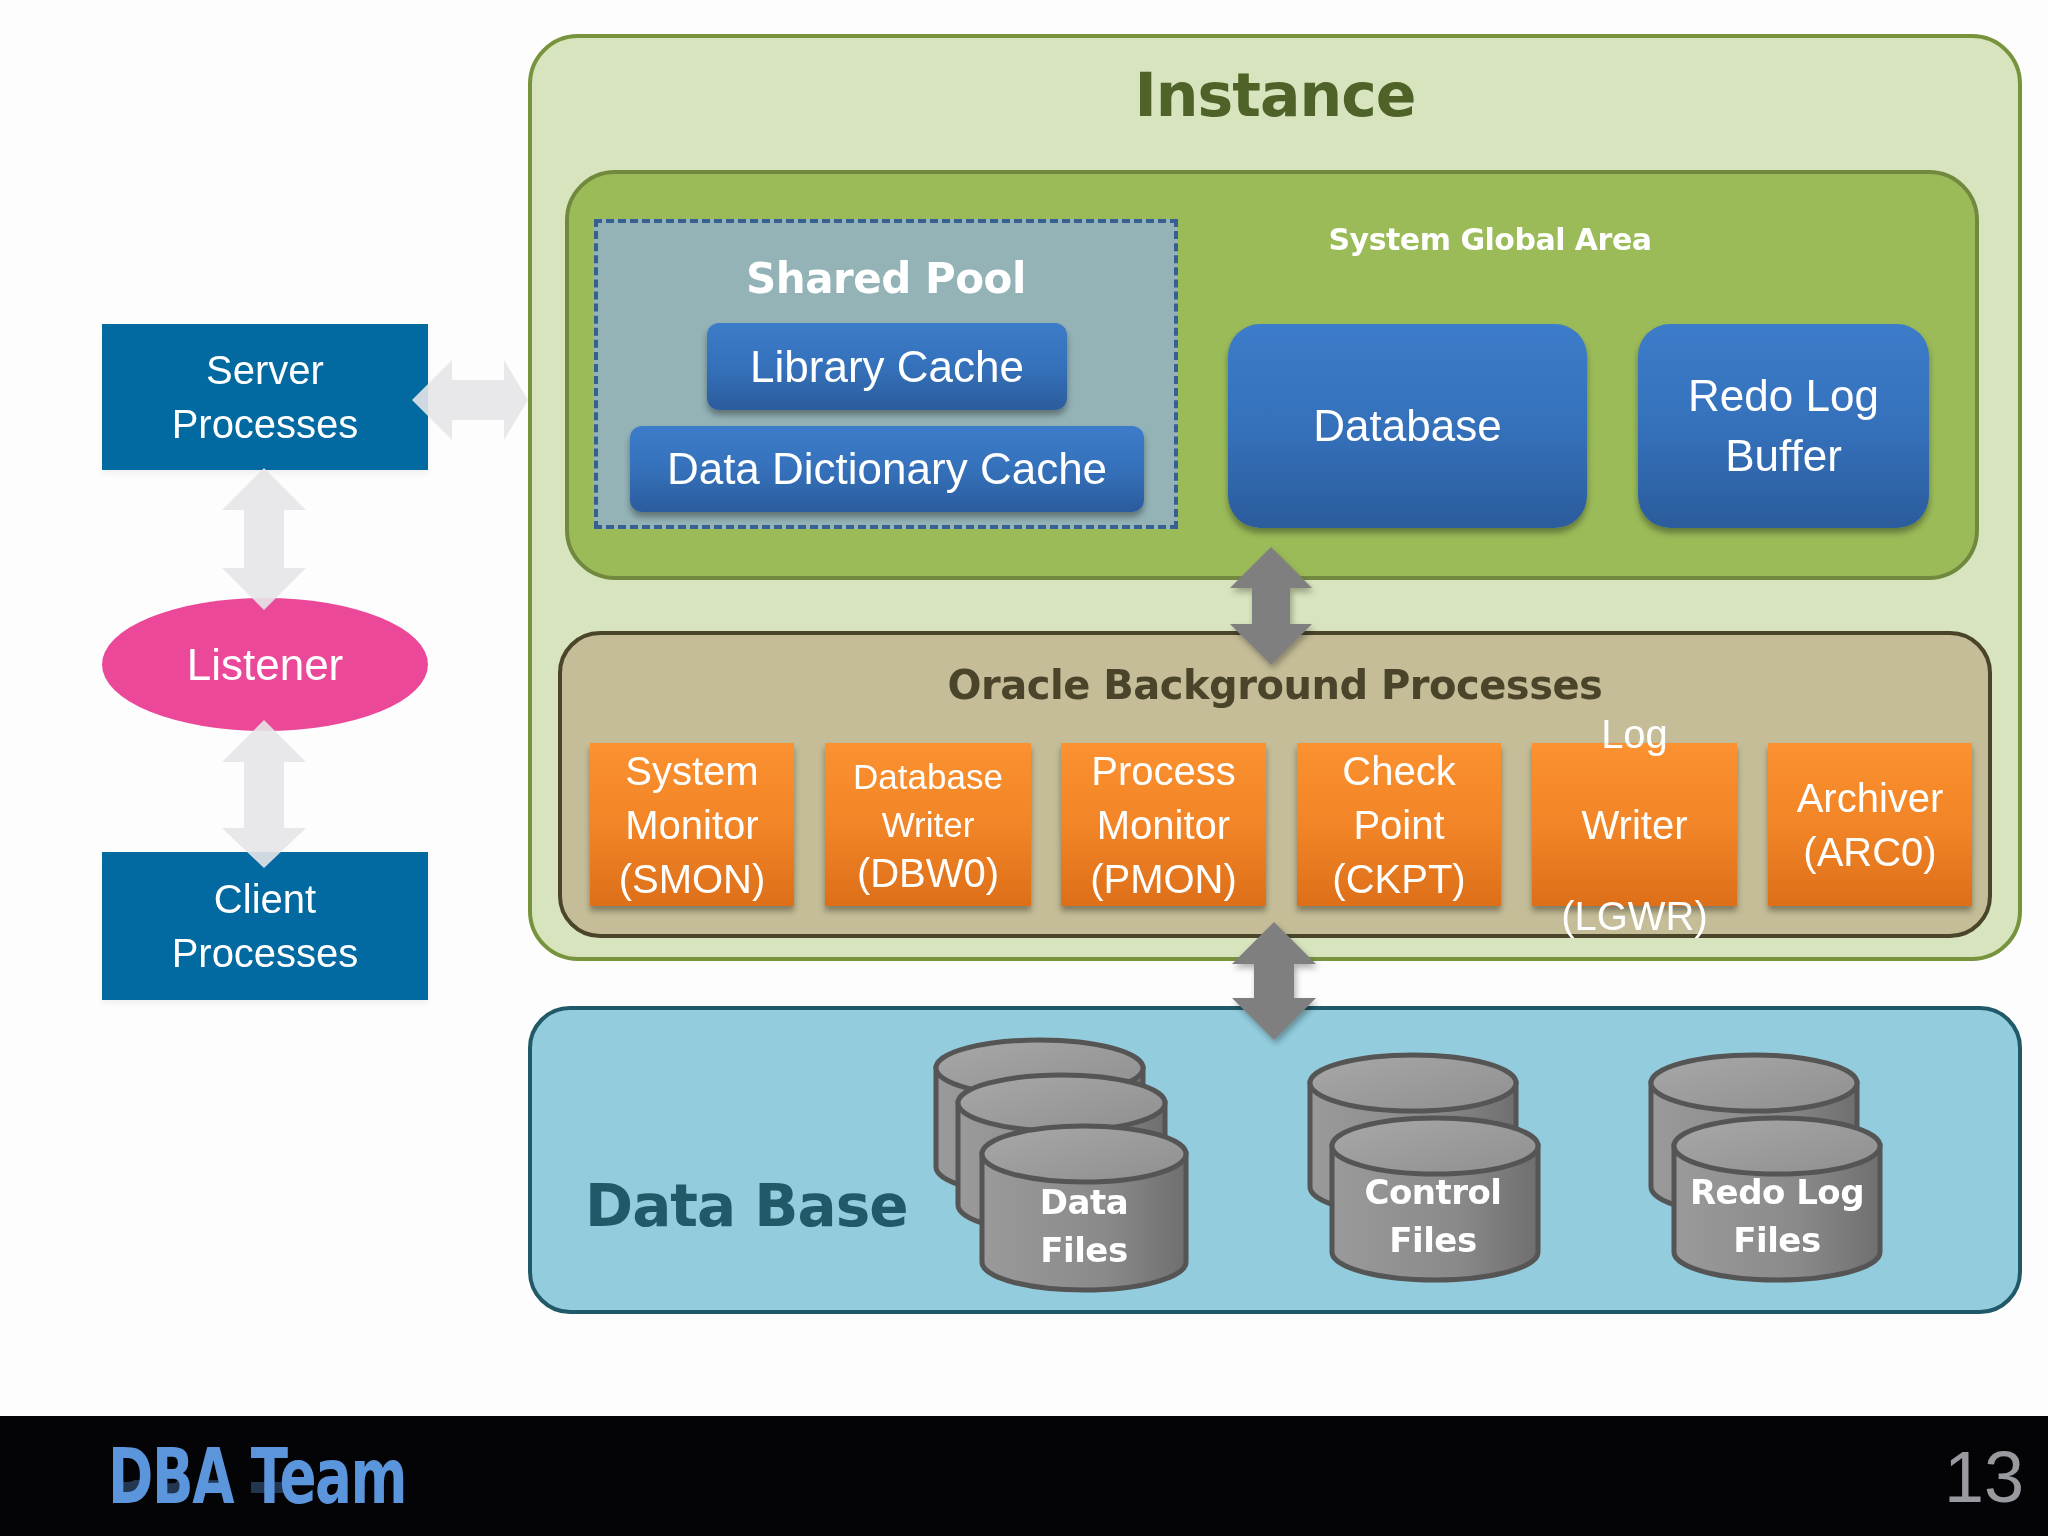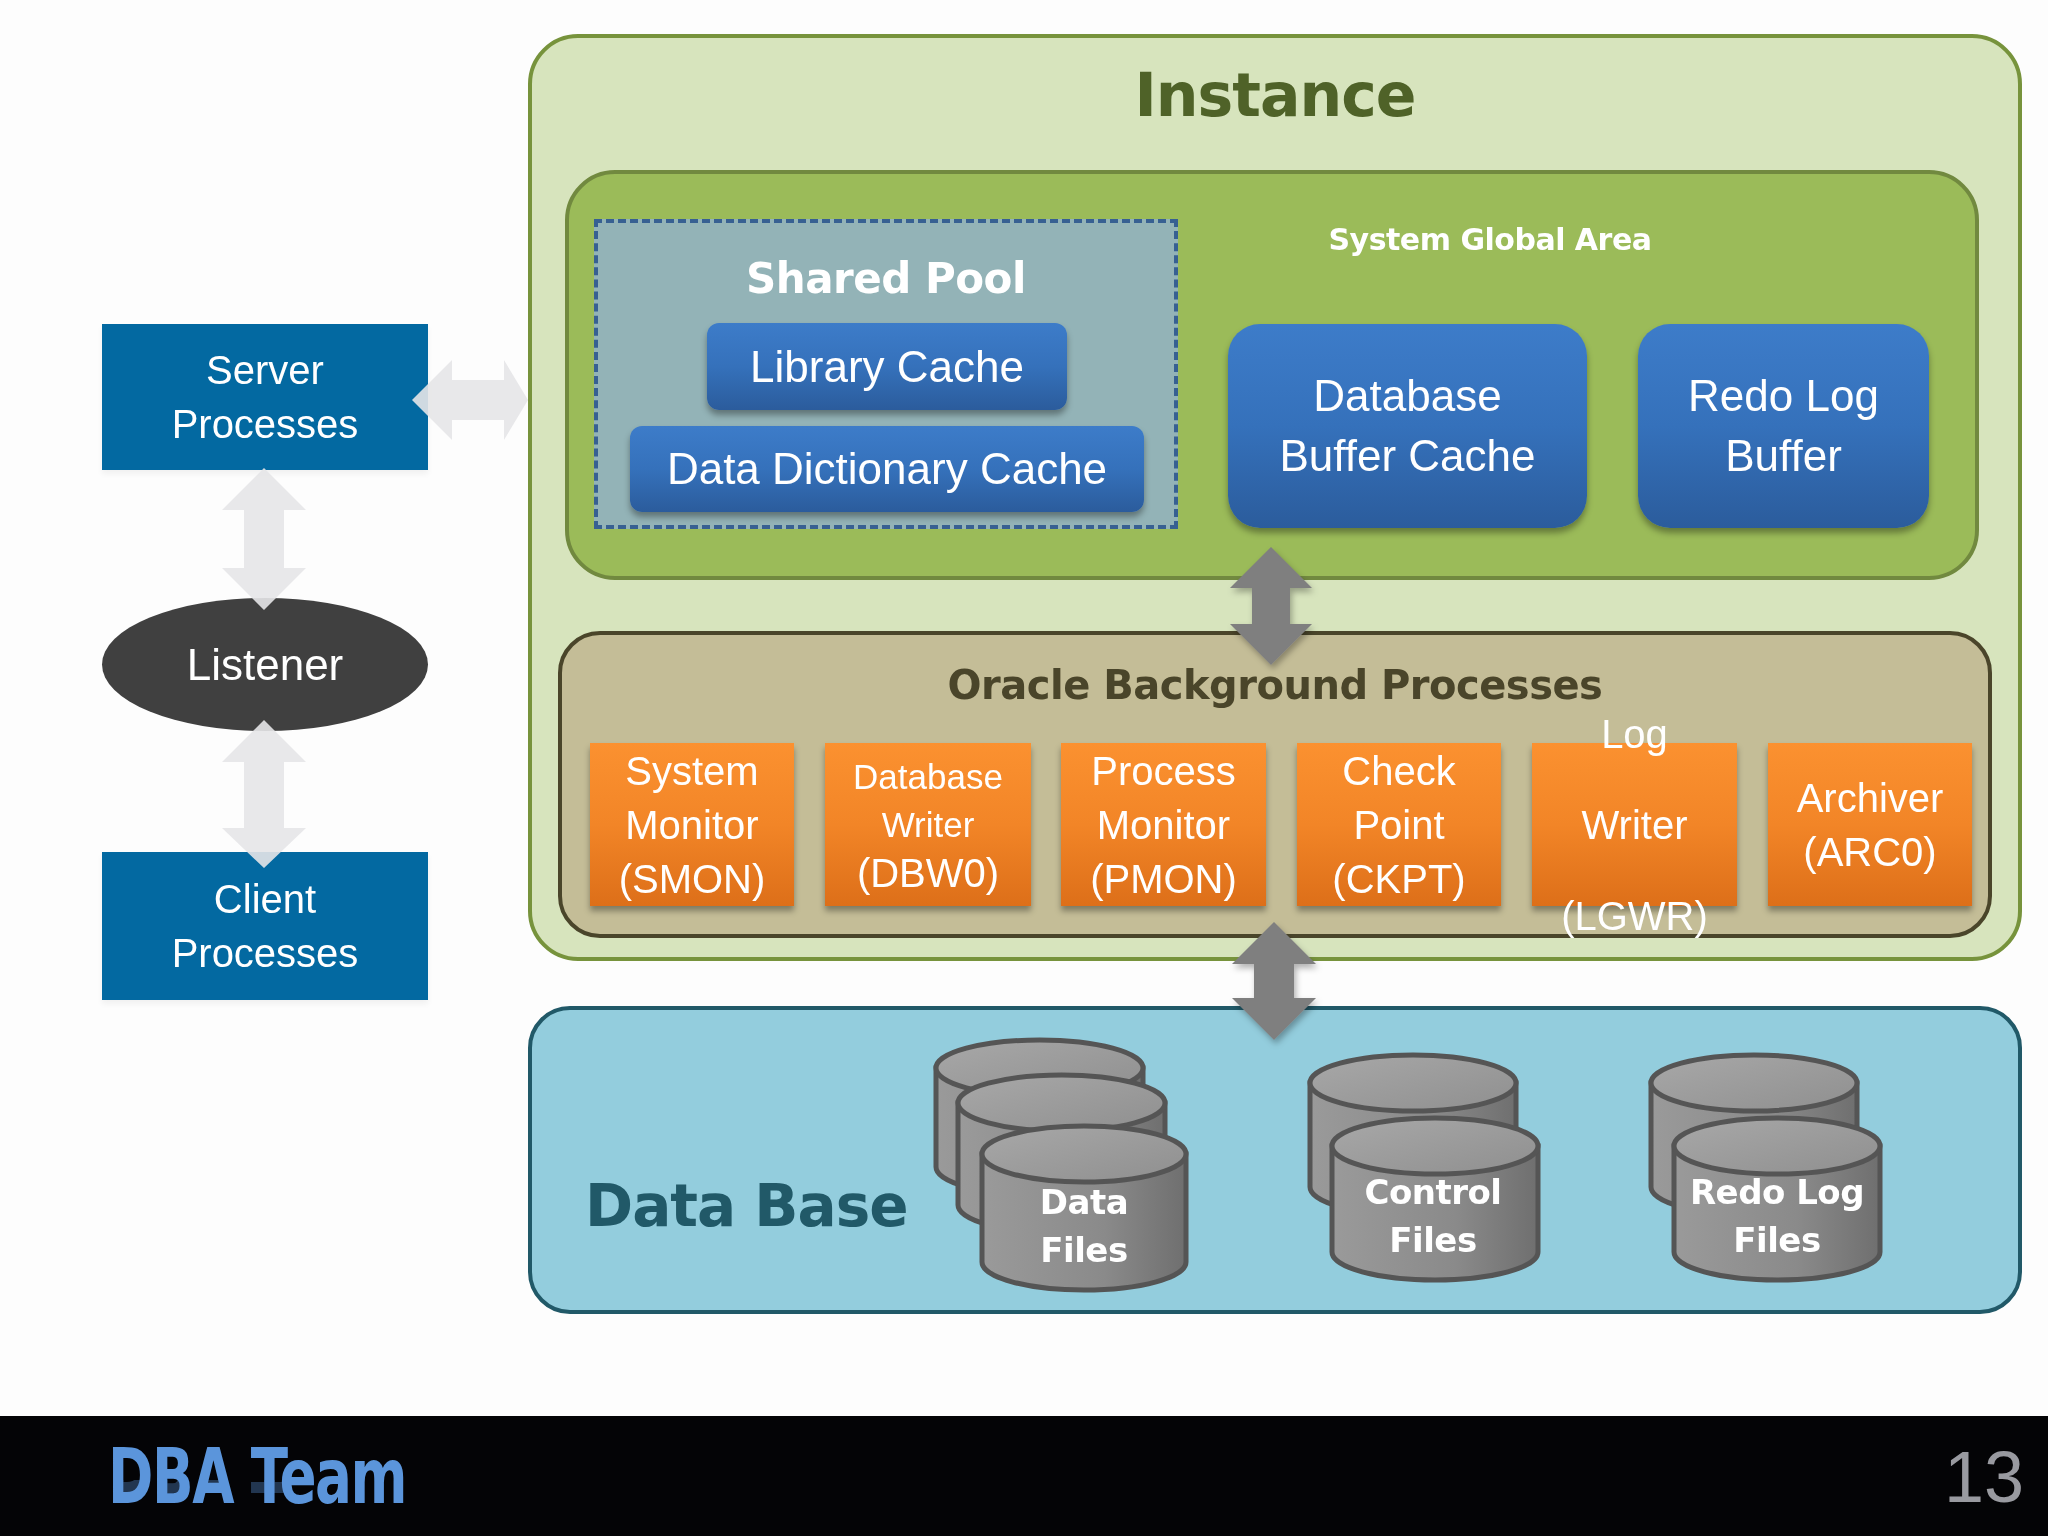--- a/index.html
+++ b/index.html
@@ -2,21 +2,21 @@
 <html><head>
 <meta charset="utf-8">
 <style>
   html, body { margin:0; padding:0; }
   body { width:2048px; height:1536px; position:relative; overflow:hidden; background:#fdfdfd; font-family:"Liberation Sans", "DejaVu Sans", sans-serif; }
   .abs { position:absolute; box-sizing:border-box; }
   .center { display:flex; align-items:center; justify-content:center; text-align:center; }
 
   
   .faded-box { background:#0369a1; color:#ffffff; font-size:40px; line-height:54px; box-shadow:0 4px 6px rgba(0,0,0,0.05); flex-direction:column; }
-  .listener { background:#404040; border-radius:50%; color:#ffffff; font-size:44px; }
+  .listener { background:#ec4899; border-radius:50%; color:#ffffff; font-size:44px; }
 
   
   .instance { left:528px; top:34px; width:1494px; height:927px; background:#d7e4bd; border:4px solid #77933c; border-radius:50px; }
   .instance-title { left:528px; top:60px; width:1494px; text-align:center; font-size:60px; font-weight:bold; color:#4f6228; font-family:"DejaVu Sans", sans-serif; letter-spacing:-1px; }
   .sga { left:565px; top:170px; width:1414px; height:410px; background:#9bbb59; border:4px solid #71893f; border-radius:50px; }
   .sga-title { left:1230px; top:222px; width:520px; text-align:center; font-size:30px; font-weight:bold; color:#ffffff; font-family:"DejaVu Sans", sans-serif; letter-spacing:-0.5px; }
   .shared-pool { left:594px; top:219px; width:584px; height:310px; background:#93b3b7; border:4px dashed #376092; }
   .shared-title { left:594px; top:254px; width:584px; text-align:center; font-size:42px; font-weight:bold; color:#ffffff; font-family:"DejaVu Sans", sans-serif; letter-spacing:-0.5px; }
   .blue-box { background:linear-gradient(to bottom, #3d7cc9 0%, #3571bb 50%, #2b5c9c 100%); border-radius:12px; color:#ffffff; box-shadow:0 5px 6px rgba(0,0,0,0.35); font-size:44px; line-height:60px; flex-direction:column; }
   .lib-cache { left:707px; top:323px; width:360px; height:87px; }
@@ -66,21 +66,20 @@
 <div class="abs shared-pool"></div>
 <div class="abs shared-title">Shared Pool</div>
 <div class="abs center blue-box lib-cache">
   <span>Library Cache</span>
 </div>
 <div class="abs center blue-box ddc">
   <span>Data Dictionary Cache</span>
 </div>
 <div class="abs center blue-box db-buffer">
   <span>Database</span>
-  <span>Buffer Cache</span>
 </div>
 <div class="abs center blue-box redo-buffer">
   <span>Redo Log</span>
   <span>Buffer</span>
 </div>
 
 <div class="abs bgp"></div>
 <div class="abs bgp-title">Oracle Background Processes</div>
 
 <div class="abs center proc" style="left:590px;width:204px;">

